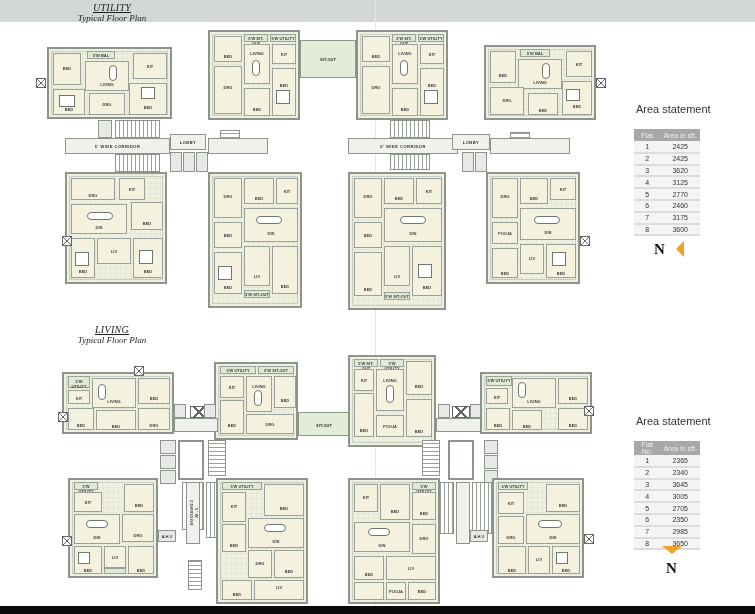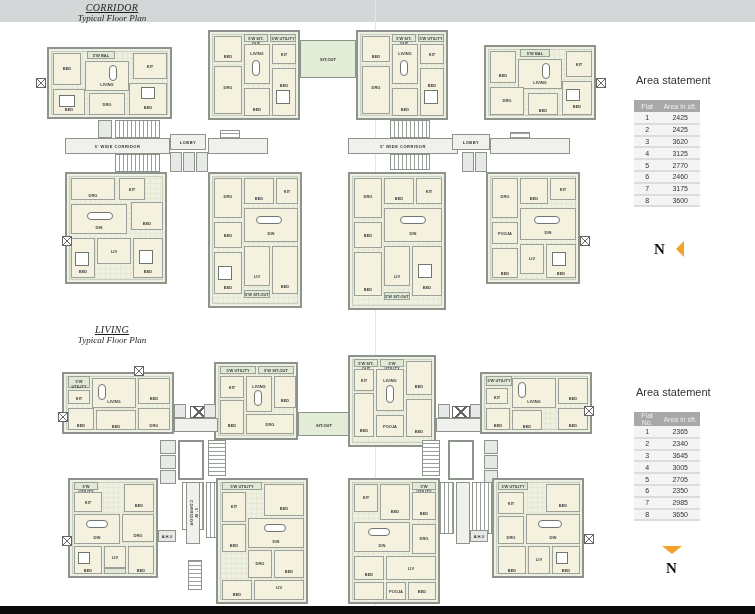--- a/index.html
+++ b/index.html
@@ -29,40 +29,40 @@
   .stairs.v { background: repeating-linear-gradient(0deg, #ffffff 0 3px, #9aa09a 3px 4px); }
   .corridor { position: absolute; background: #f0f1ed; border: 1px solid #8d948c; }
   .corridor .lbl { position: absolute; left: 0; right: 0; top: 50%; transform: translateY(-50%); text-align: center; font-size: 4px; font-weight: bold; color: #333; letter-spacing: 0.5px; }
   .sitout { position: absolute; background: #e2ecd6; border: 1px solid #8d948c; }
   .sitout .lbl { position: absolute; left: 0; right: 0; top: 45%; text-align: center; font-size: 4px; color: #333; font-weight: bold; }
   .xbox { position: absolute; width: 10px; height: 10px; border: 1px solid #666; background:
       linear-gradient(45deg, transparent 45%, #666 45% 55%, transparent 55%),
       linear-gradient(-45deg, transparent 45%, #666 45% 55%, transparent 55%), #fff; }
 
   
-  .area-block { position: absolute; }
+  .area-block { position: absolute; margin-top: 29px; }
   .area-title { font-size: 11px; color: #333; font-weight: normal; margin-bottom: 14px; }
   .area-table { border-collapse: collapse; width: 66px; font-size: 7px; color: #333; }
   .area-table th { background: #a7a9a9; color: #eeeeee; font-weight: normal; height: 12px; padding: 0 3px; text-align: center; }
   .area-table td { height: 11.8px; text-align: center; border-bottom: 2px solid #dcdcdc; background: #f4f4f4; }
   .area-table td:first-child { width: 40%; }
 
   .north { position: absolute; }
   .north .n { font-family: "Liberation Serif", serif; font-weight: bold; font-size: 15px; color: #111; }
   .arrow-left { position: absolute; width: 0; height: 0; border-top: 8px solid transparent; border-bottom: 8px solid transparent; border-right: 8px solid #f2a22b; }
   .arrow-down { position: absolute; width: 0; height: 0; border-left: 10px solid transparent; border-right: 10px solid transparent; border-top: 8px solid #f2a22b; }
 </style>
 </head>
 <body>
 
 <div class="header-band"></div>
 <div class="fold-line"></div>
 
 <div class="plan-title" style="left:62px; top:3px; width:100px;">
-  <div class="name">CORRIDOR</div>
+  <div class="name">UTILITY</div>
   <div class="sub">Typical Floor Plan</div>
 </div>
 
 <div>
 
   <div class="unit" style="left:47px; top:47px; width:125px; height:72px;">
     <div class="room" style="left:4px; top:4px; width:28px; height:32px;">
         <span class="lbl">BED</span>
       </div>
     <div class="room green" style="left:38px; top:2px; width:28px; height:8px;">

